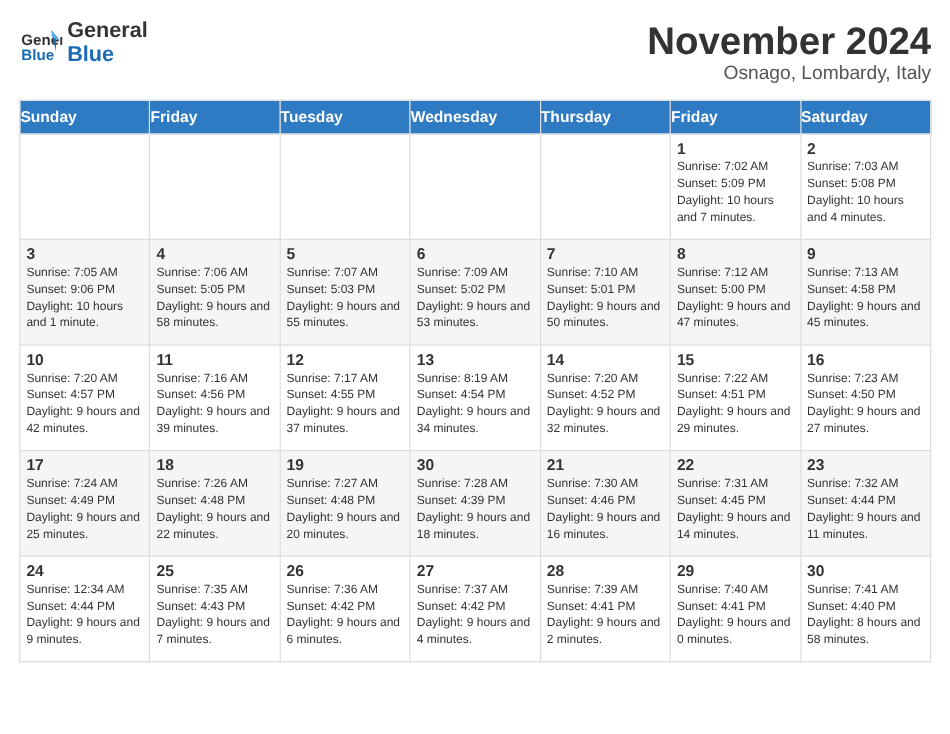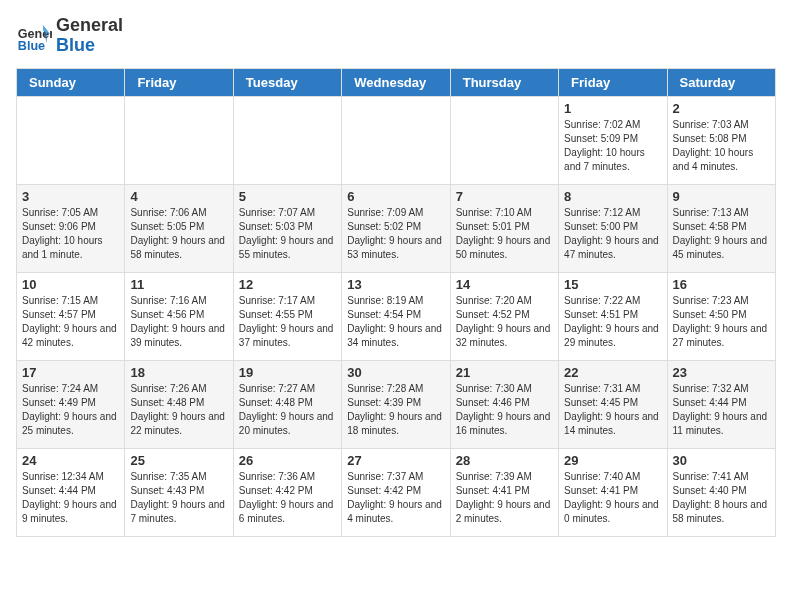--- a/index.html
+++ b/index.html
@@ -49,21 +49,21 @@
     .calendar-table {
       width: 100%;
       border-collapse: collapse;
       table-layout: fixed;
     }
     .calendar-table thead tr th {
       background-color: #2e7bc4;
       color: #fff;
       font-size: 13px;
       font-weight: bold;
-      padding: 6px 12px;
+      padding: 6px 0;
       text-align: left;
       border: 1px solid #ddd;
     }
     .calendar-table tbody tr td {
       vertical-align: top;
       border: 1px solid #ddd;
       padding: 4px 5px;
       font-size: 10.5px;
       color: #333;
       height: 88px;
@@ -96,20 +96,24 @@
       <text x="2" y="22" font-size="14" font-weight="bold" fill="#333">General</text>
       <text x="2" y="36" font-size="14" font-weight="bold" fill="#1a6bb5">Blue</text>
       <polygon points="30,8 38,18 34,14 34,28" fill="#1a6bb5"></polygon>
       <polygon points="30,8 38,18 30,14" fill="#5aade0"></polygon>
     </svg>
     <div class="logo-text">
       <span class="logo-general">General</span>
       <span class="logo-blue">Blue</span>
     </div>
   </div>
+  <div class="title-area">
+    <div class="month-title">November 2024</div>
+    <div class="location-subtitle">Osnago, Lombardy, Italy</div>
+  </div>
 </div>
 
 <table class="calendar-table">
   <thead>
     <tr>
     <th>Sunday</th>
         <th>Friday</th>
         <th>Tuesday</th>
         <th>Wednesday</th>
         <th>Thursday</th>
@@ -177,21 +181,21 @@
         <td>
           <span class="day-number">9</span>
           <div class="day-info">Sunrise: 7:13 AM
 Sunset: 4:58 PM
 Daylight: 9 hours and 45 minutes.</div>
         </td>
       </tr>
       <tr>
         <td>
           <span class="day-number">10</span>
-          <div class="day-info">Sunrise: 7:15 AM
+          <div class="day-info">Sunrise: 7:20 AM
 Sunset: 4:57 PM
 Daylight: 9 hours and 42 minutes.</div>
         </td>
         <td>
           <span class="day-number">11</span>
           <div class="day-info">Sunrise: 7:16 AM
 Sunset: 4:56 PM
 Daylight: 9 hours and 39 minutes.</div>
         </td>
         <td>

